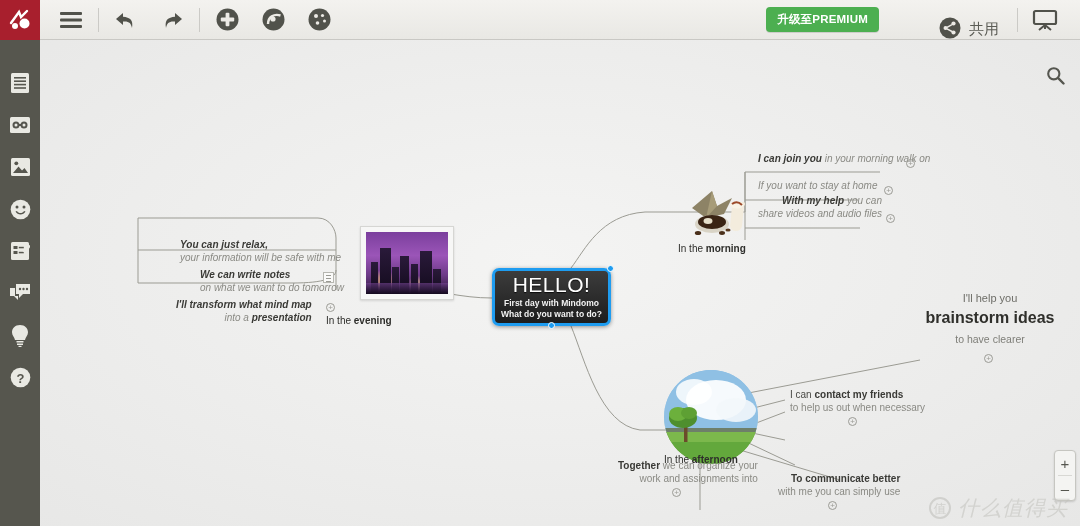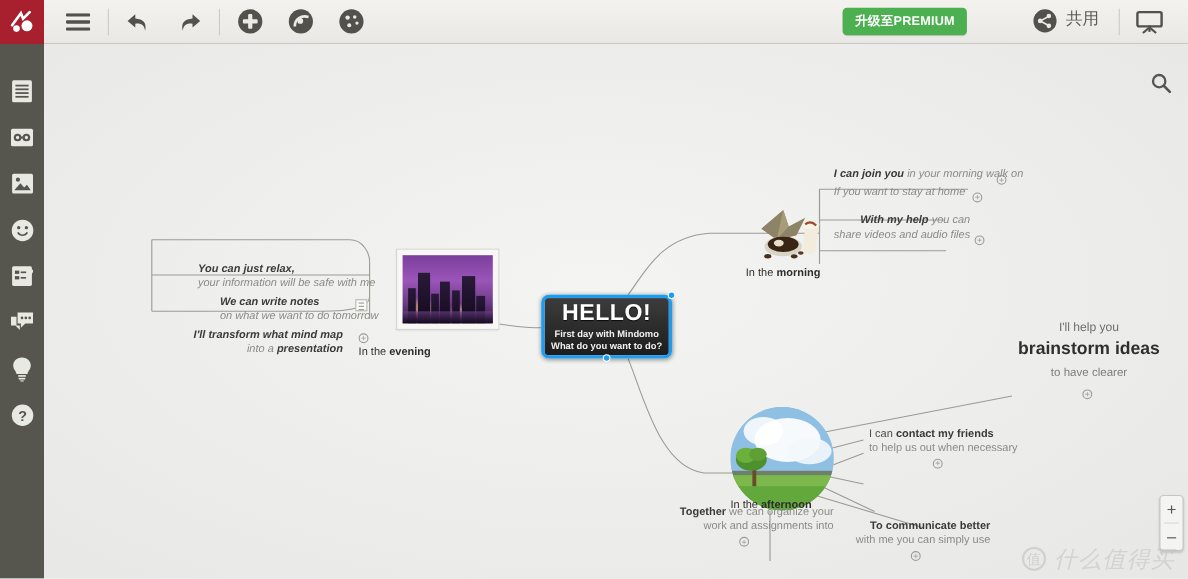--- a/index.html
+++ b/index.html
@@ -32,22 +32,22 @@
     width: 1px; height: 24px; background: #cbcac6; margin: 0 4px;
   }
   .ico { fill: #51524b; display: block; }
   #premium {
     background: #4caf50; color: #fff; font-size: 11.5px; font-weight: bold;
     padding: 5px 11px; border-radius: 4px; letter-spacing: .2px;
     white-space: nowrap; cursor: pointer;
     box-shadow: 0 1px 0 rgba(0,0,0,.12);
   }
   #share-wrap {
-    display: flex; align-items: flex-start; gap: 8px; cursor: pointer;
-    padding: 8px 14px; height: 40px;
+    display: flex; align-items: flex-end; gap: 8px; cursor: pointer;
+    padding: 1px 14px; height: 40px;
   }
   #share-label { font-size: 15px; color: #5b5c55; }
 
   
   #sidebar {
     position: absolute; left: 0; top: 40px; width: 40px; height: 486px;
     background: #56564e;
     padding-top: 22px;
   }
   .sb-item {
@@ -81,21 +81,21 @@
   #center-node {
     position: absolute; left: 452px; top: 228px;
     width: 119px; height: 58px;
     background: linear-gradient(to bottom, #3c3c3c 0%, #1d1d1d 100%);
     border: 3px solid #1e9cf0; border-radius: 7px;
     box-shadow: 0 1px 4px rgba(0,0,0,.4);
     display: flex; flex-direction: column;
     align-items: center; justify-content: center;
   }
   #center-title {
-    color: #fff; font-size: 21px; font-weight: bold;
+    color: #fff; font-size: 21px; font-weight: normal;
     letter-spacing: .5px; line-height: 1; margin-bottom: 3px;
     text-shadow: 0 1px 1px rgba(0,0,0,.8);
   }
   #center-sub1, #center-sub2 {
     color: #f2f2f2; font-size: 8.5px; font-weight: bold; line-height: 1.25;
     white-space: nowrap;
   }
   .handle {
     position: absolute; width: 7px; height: 7px; border-radius: 50%;
     background: #1e9cf0; border: 1.5px solid #fff;
@@ -468,21 +468,21 @@
     </div>
     <div class="node nlabel" style="left:638px; top:203px;">
       <span>In the </span><b>morning</b>
     </div>
 
     <div class="sub" style="left:718px; top:112px;">
       <div class="sub-t2 italic"><b>I can join you</b><span> in your morning walk on</span></div>
       <span class="plus" style="left:148px; top:7px;">+</span>
     </div>
 
-    <div class="sub" style="left:718px; top:128px;">
+    <div class="sub" style="left:718px; top:139px;">
       <div class="sub-t2 italic">If you want to stay at home</div>
       <span class="plus" style="left:126px; top:7px;">+</span>
     </div>
 
     <div class="sub" style="left:718px; top:154px;">
       <div class="sub-t2 italic"><b>With my help</b><span> you can</span></div>
       <div class="sub-t2 italic">share videos and audio files</div>
       <span class="plus" style="left:128px; top:20px;">+</span>
     </div>
 

